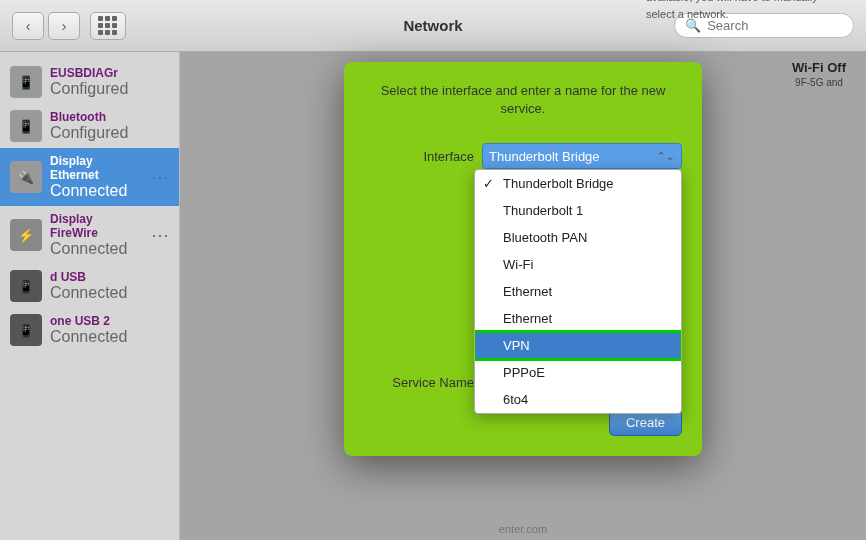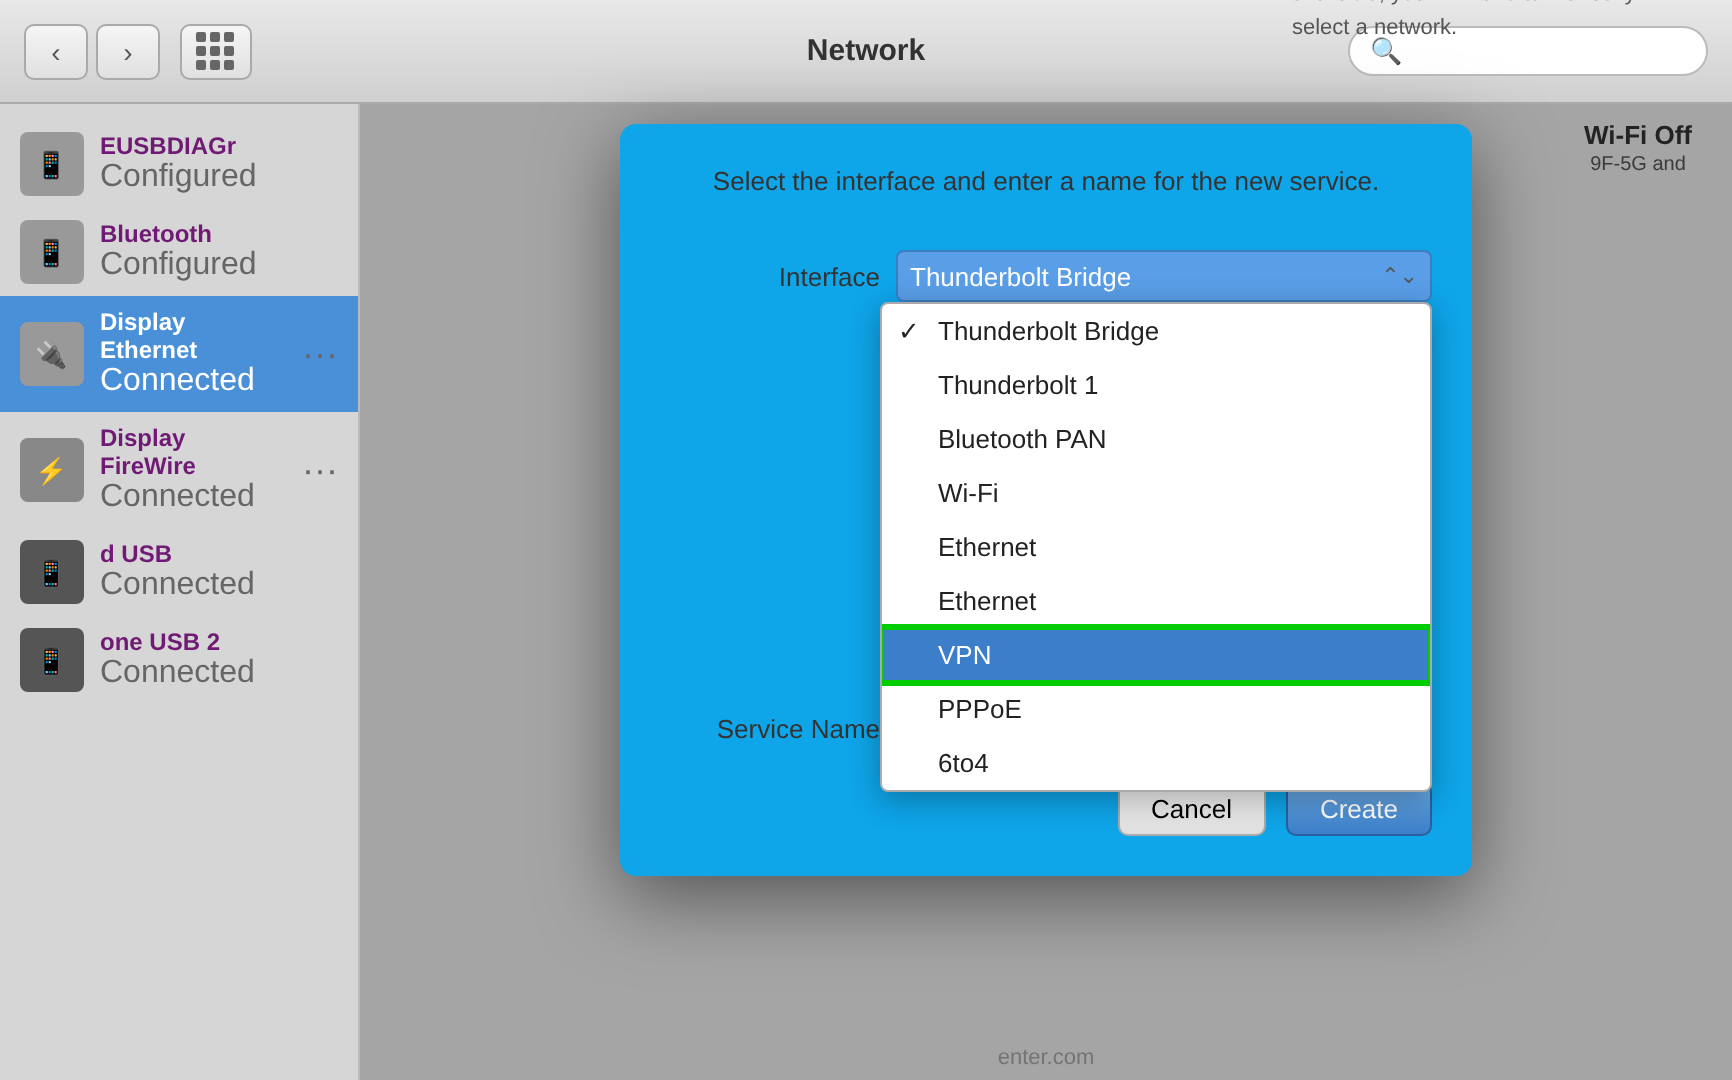--- a/index.html
+++ b/index.html
@@ -192,24 +192,24 @@
       bottom: 0;
       background: rgba(0,0,0,0.3);
       display: flex;
       align-items: flex-start;
       justify-content: center;
       padding-top: 10px;
       z-index: 10;
     }
 
     .dialog {
-      background: #0ea5e9;
+      background: #84cc16;
       border-radius: 8px;
       box-shadow: 0 10px 40px rgba(0,0,0,0.5);
-      width: 426px;
+      width: 358px;
       padding: 20px;
       position: relative;
     }
 
     .dialog-title {
       font-size: 13px;
       color: #333;
       text-align: center;
       margin-bottom: 16px;
       line-height: 1.4;
@@ -375,20 +375,21 @@
         <div class="grid-dot"></div>
         <div class="grid-dot"></div>
       <div class="grid-dot"></div>
         <div class="grid-dot"></div>
         <div class="grid-dot"></div>
     </div>
   </div>
   <span class="title-text">Network</span>
   <div class="search-box">
     <span class="search-icon-svg">🔍</span>
+    <input class="search-input" type="text" placeholder="Search" style="">
   </div>
 </div>
 
 <div class="main">
 
   <div class="sidebar">
     <div class="sidebar-item">
       <div class="sidebar-item-icon" style="background:#999;font-size:13px;">📱</div>
       <div class="sidebar-item-text">
         <div class="sidebar-item-name">EUSBDIAGr</div>
@@ -486,21 +487,20 @@
             </div>
           </div>
         </div>
 
         <div class="dialog-row" style="margin-top: 200px;">
           <span class="dialog-label">Service Name</span>
           <div class="dialog-field" style="background:#5a9ee8; border-color:#3a7ec0;"></div>
         </div>
 
         <div style="display:flex; justify-content:flex-end; gap:10px; margin-top:14px;">
-          <button class="btn">Cancel</button>
           <button class="btn primary">Create</button>
         </div>
       </div>
     </div>
 
     <div class="watermark">enter.com</div>
   </div>
 </div>
 
 </body></html>

